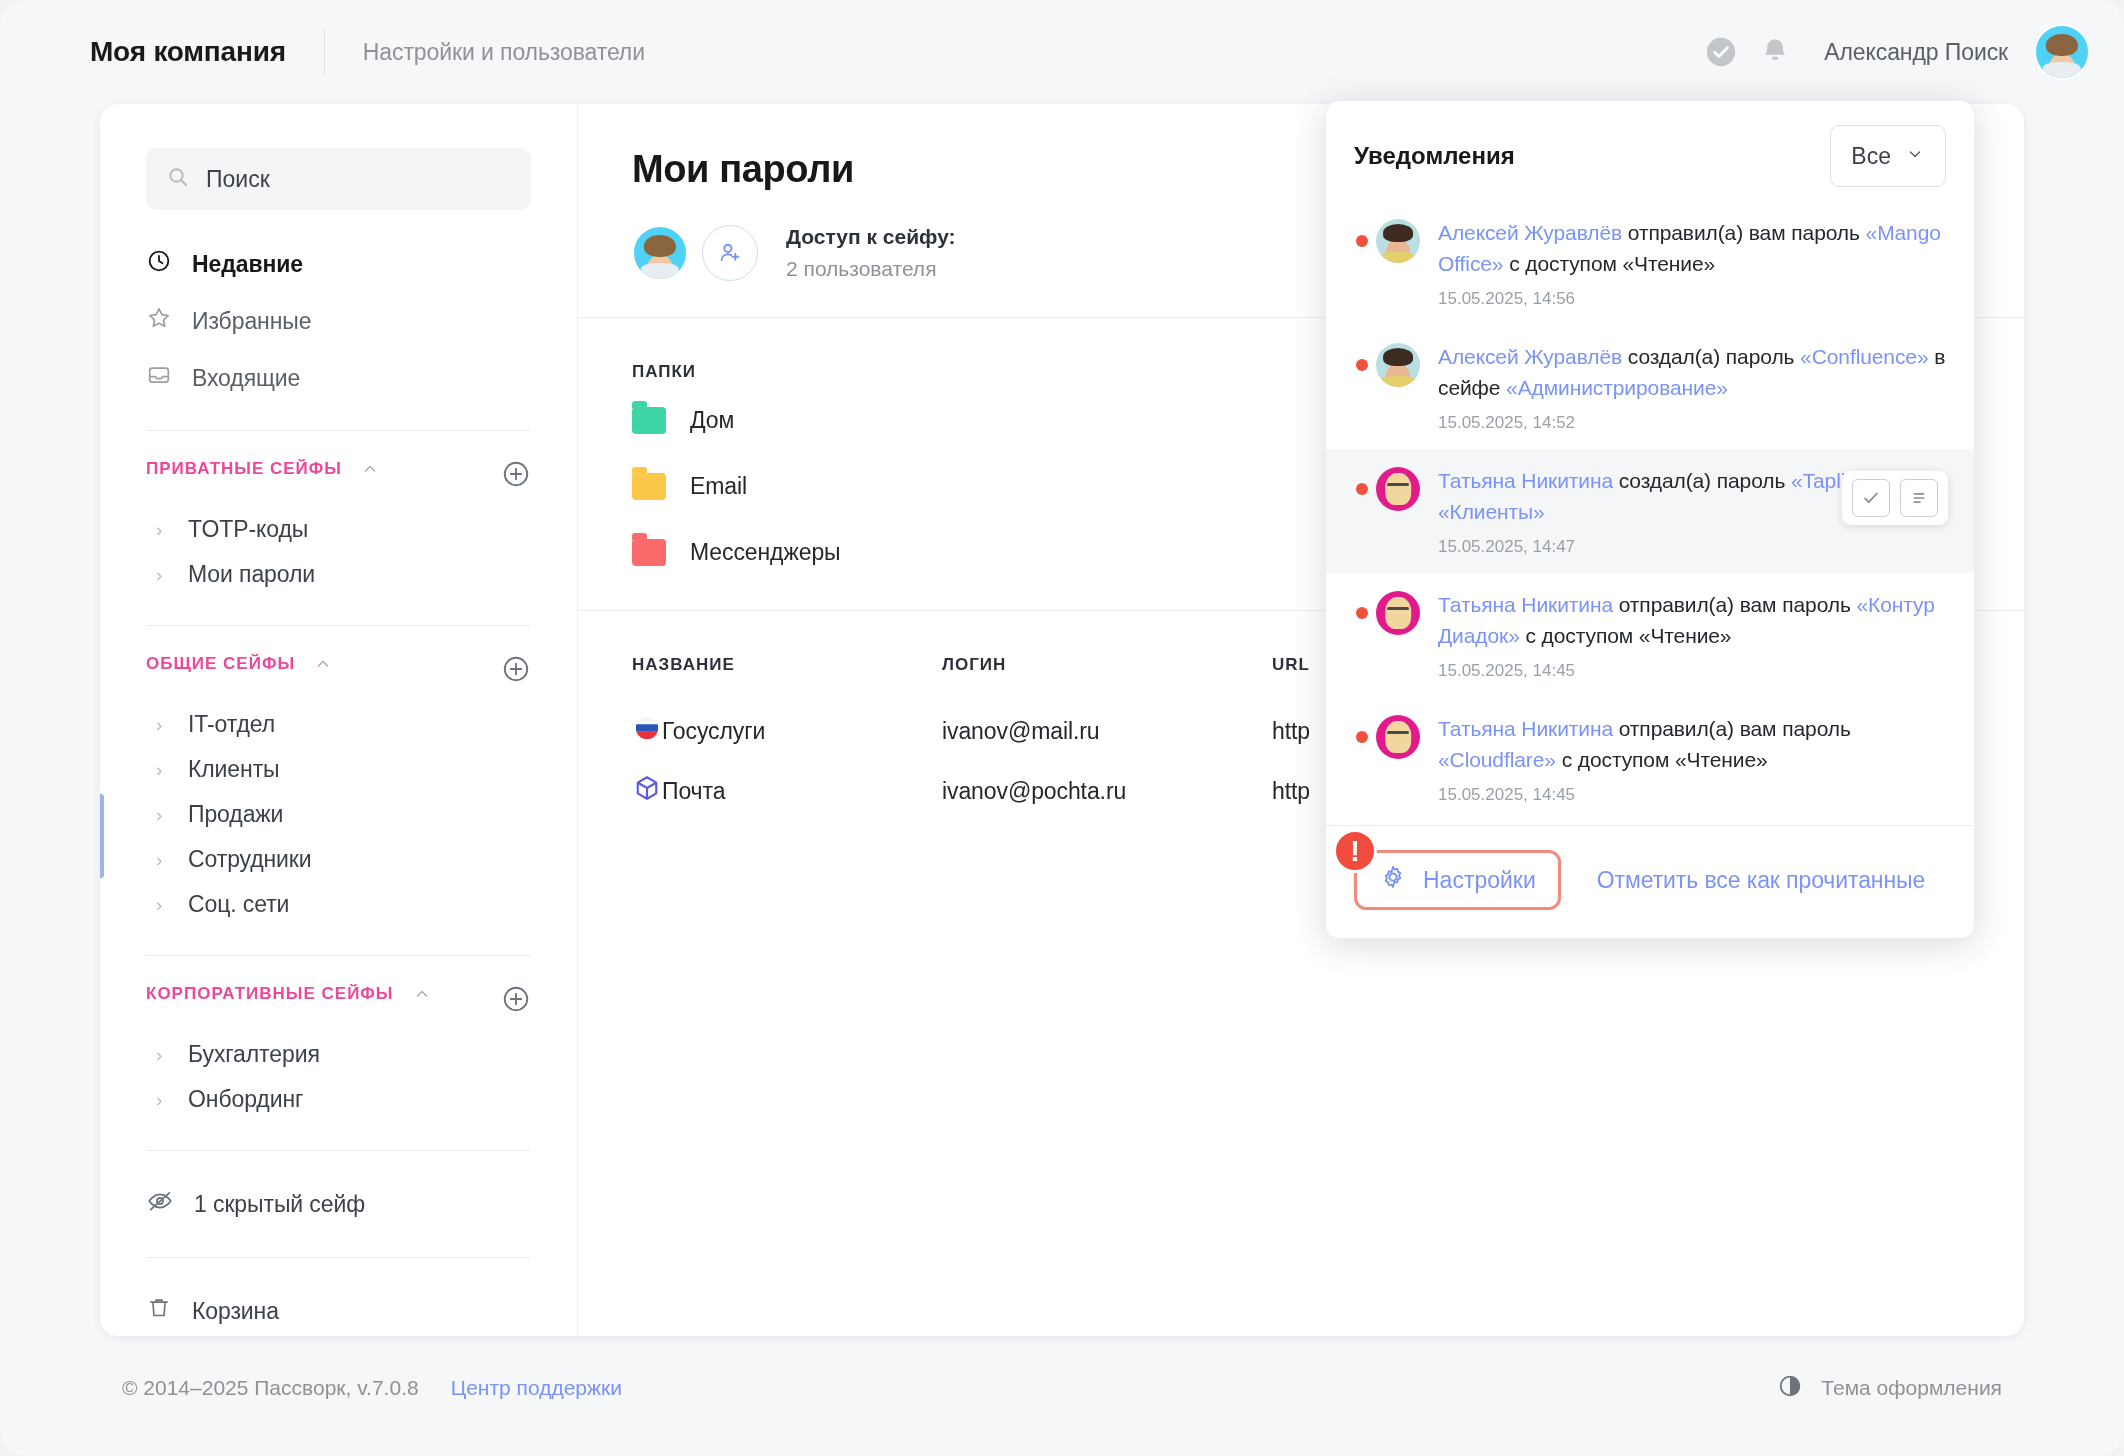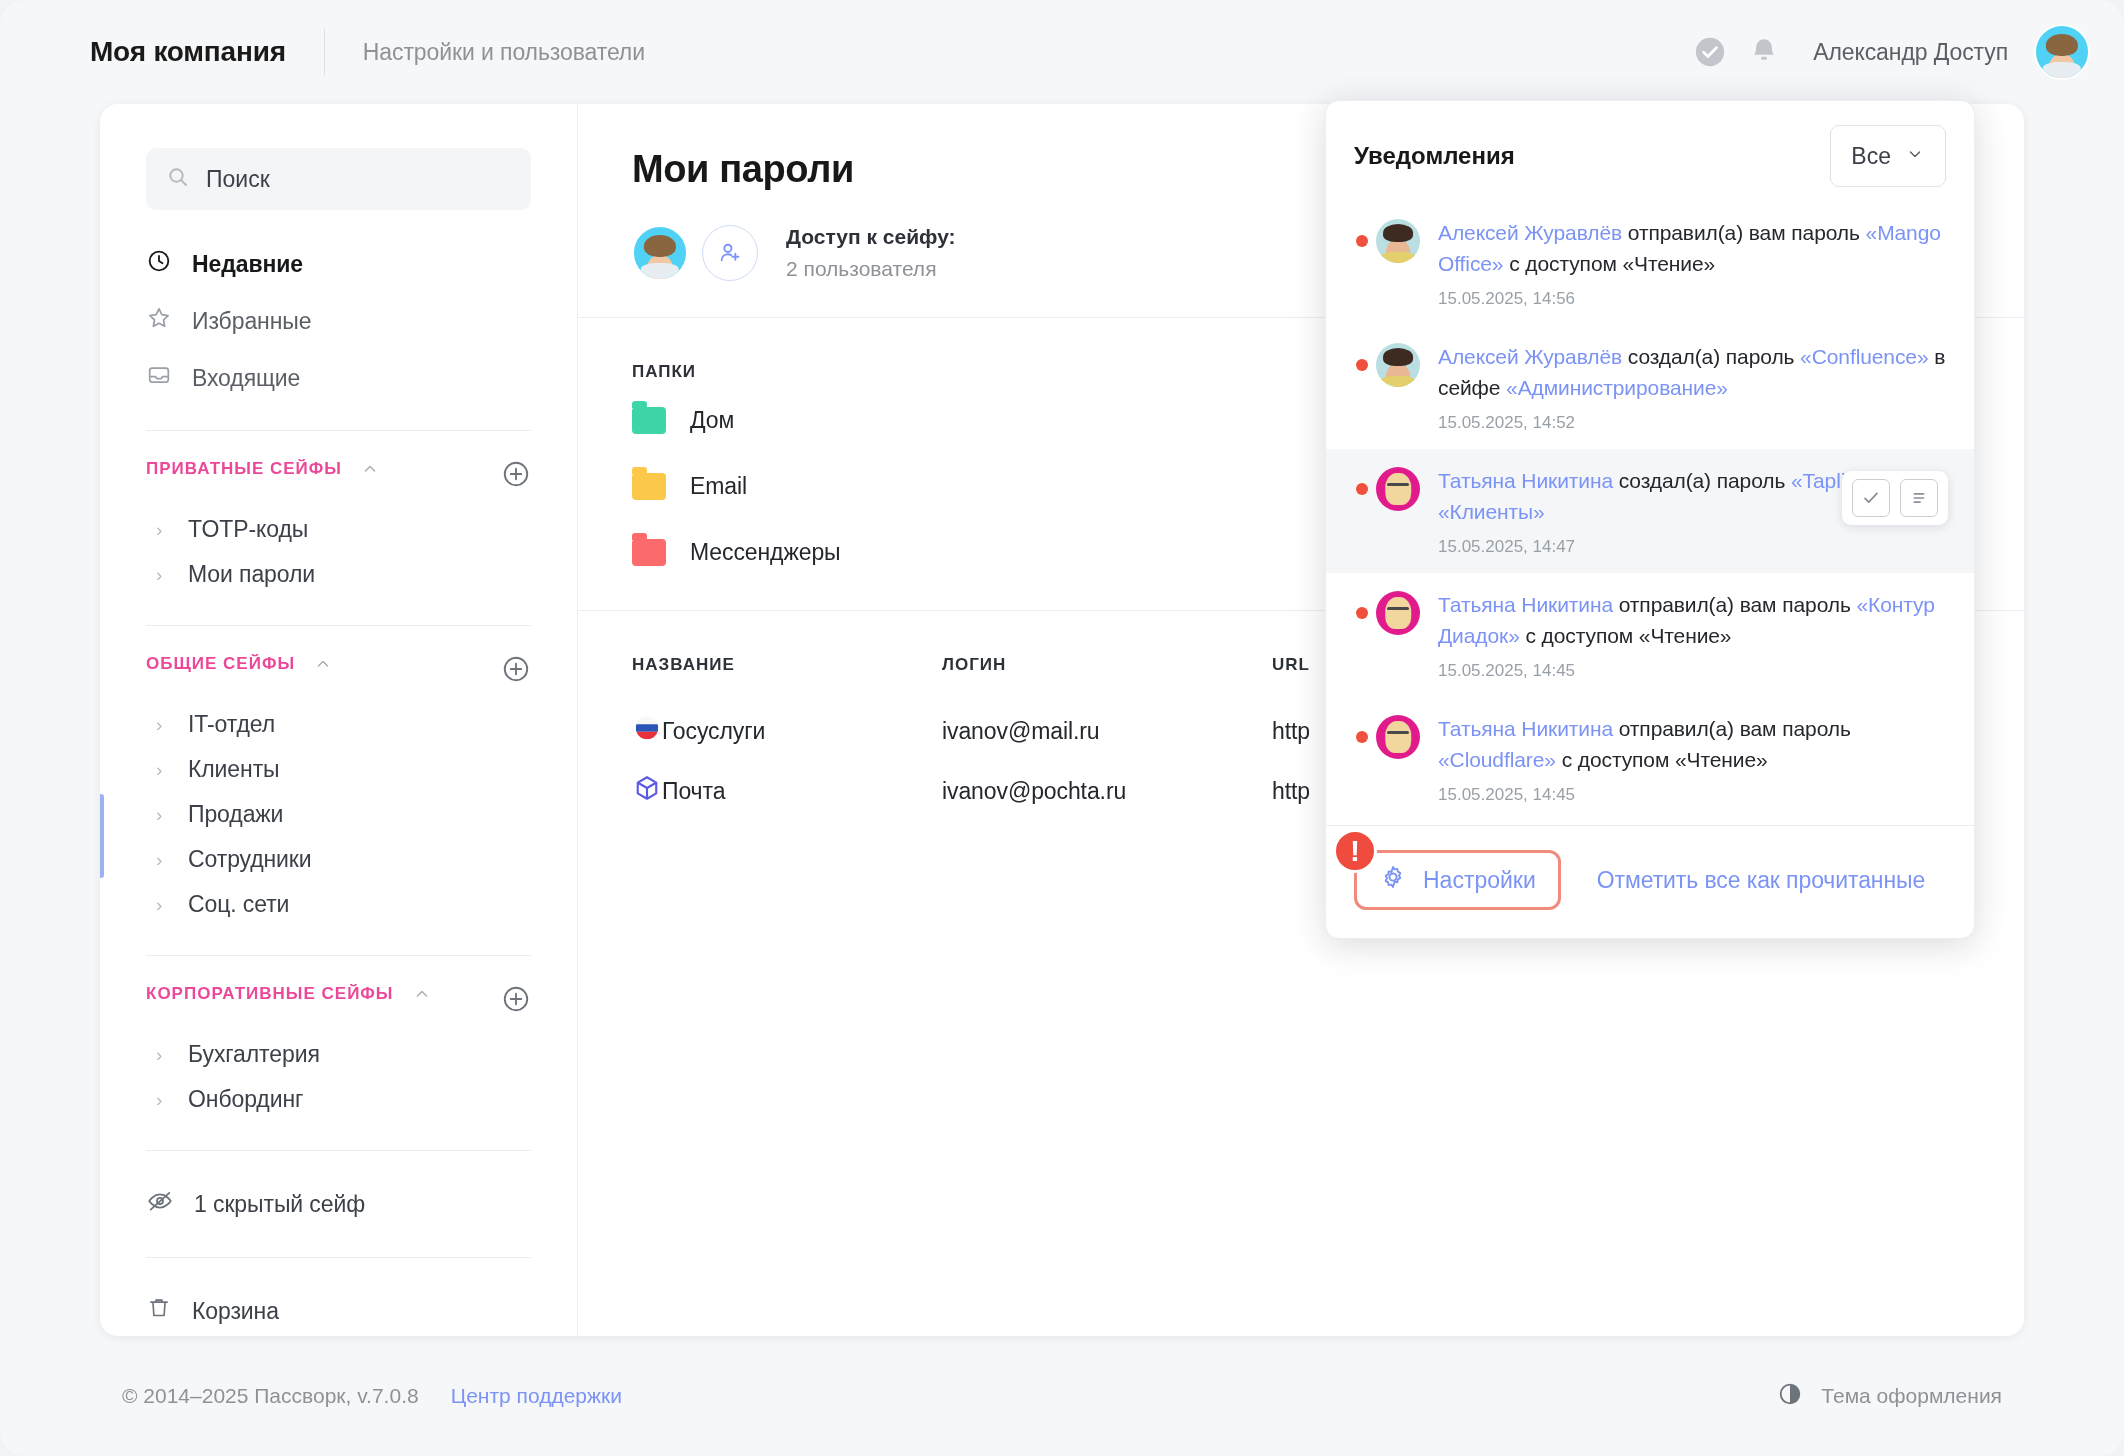--- a/index.html
+++ b/index.html
@@ -240,21 +240,21 @@
     position: absolute; left: -24px; top: -24px;
     width: 44px; height: 44px; border-radius: 50%;
     background: #ef4c3f; color: #fff; font-size: 30px; font-weight: 700;
     display: flex; align-items: center; justify-content: center;
     border: 3px solid #fff;
   }
   .mark-all { font-size: 23px; color: #7b93f5; letter-spacing: -0.1px; }
 
   
   .footer {
-    position: absolute; left: 0; right: 0; bottom: 0; height: 120px;
+    position: absolute; left: 0; right: 0; bottom: 8px; height: 120px;
     display: flex; align-items: center; padding: 0 122px;
   }
   .foot-copy { font-size: 21px; color: #8e9297; }
   .foot-link { font-size: 21px; color: #7b93f5; margin-left: 32px; }
   .foot-theme { margin-left: auto; display: flex; align-items: center; gap: 18px;
                 font-size: 21px; color: #8e9297; }
 </style>
 </head>
 <body>
 
@@ -271,21 +271,21 @@
             <circle cx="12" cy="12" r="10" fill="#c2c6cb"></circle>
             <path d="M7.5 12.2l3 3 6-6.2" fill="none" stroke="#fff" stroke-width="2" stroke-linecap="round" stroke-linejoin="round"></path>
           </svg>
       </span>
       <span class="icon-btn">
         <svg width="34" height="34" viewBox="0 0 24 24">
             <path d="M12 3a5.5 5.5 0 00-5.5 5.5c0 4-1.5 5.5-1.5 5.5h14s-1.5-1.5-1.5-5.5A5.5 5.5 0 0012 3z" fill="#c2c6cb"></path>
             <rect x="10" y="15.3" width="4" height="2.2" rx="0.8" fill="#c2c6cb"></rect>
           </svg>
       </span>
-      <span class="user-name">Александр Доступ</span>
+      <span class="user-name">Александр Поиск</span>
       <span class="avatar avatar-lg"></span>
     </div>
   </div>
 
   <div class="card">
 
     <div class="sidebar">
       <div class="active-bar"></div>
 
       <div class="search-box">

